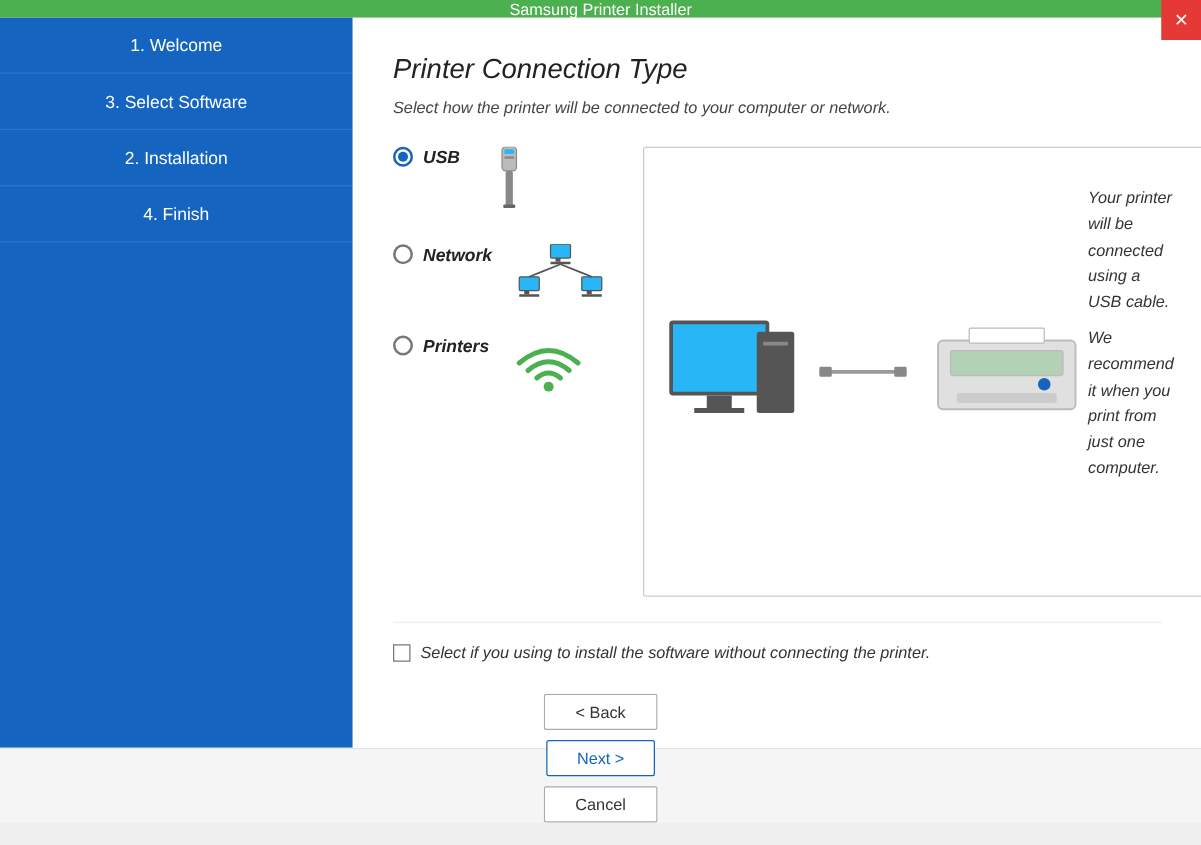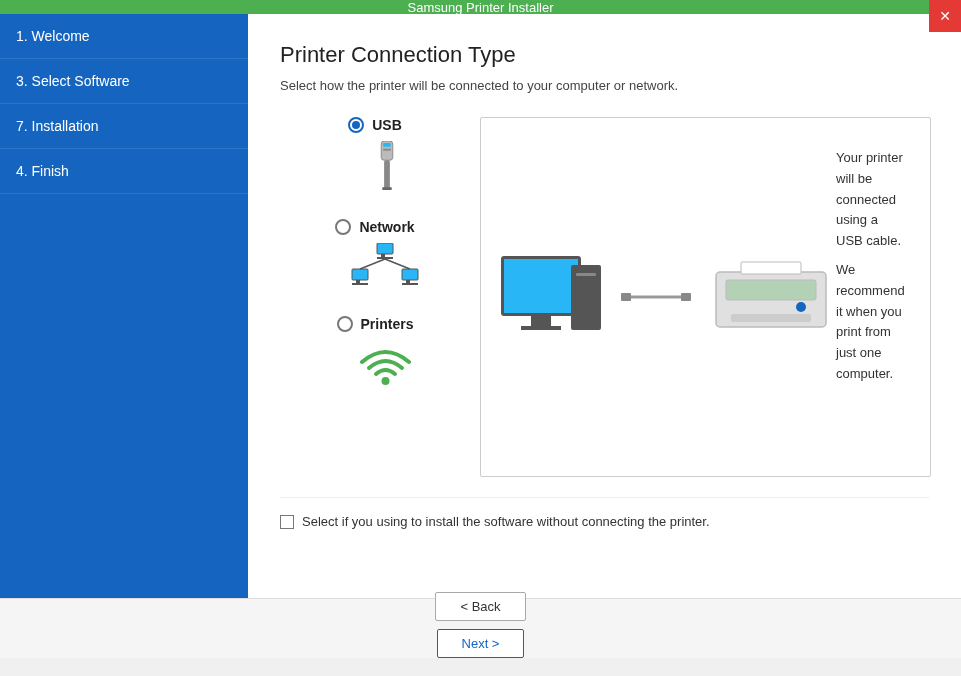--- a/index.html
+++ b/index.html
@@ -34,43 +34,45 @@
     }
 
     
     .main-container {
       display: flex;
       height: calc(676px - 32px - 60px);
     }
 
     
     .sidebar {
-      width: 248px;
+      width: 282px;
       background: #1565C0;
       padding: 0;
       flex-shrink: 0;
+      text-align: center;
     }
     .sidebar-item {
       padding: 14px 16px;
       color: white;
       font-size: 14px;
       cursor: pointer;
       border-bottom: 1px solid rgba(255,255,255,0.1);
     }
     .sidebar-item.active {
       background: #1976D2;
       font-weight: bold;
     }
 
     
     .content {
       flex: 1;
       background: white;
       padding: 28px 32px;
       overflow-y: auto;
+      font-style: italic;
     }
     .content-title {
       font-size: 22px;
       font-weight: 400;
       color: #222;
       margin-bottom: 10px;
     }
     .content-subtitle {
       font-size: 13px;
       color: #444;
@@ -84,22 +86,22 @@
     }
 
     .options-list {
       width: 200px;
       flex-shrink: 0;
       padding-right: 10px;
     }
 
     .option-item {
       display: flex;
-      flex-direction: column;
-      align-items: center;
+      flex-direction: row;
+      align-items: flex-start;
       margin-bottom: 28px;
     }
     .option-label-row {
       display: flex;
       align-items: center;
       gap: 8px;
       margin-bottom: 8px;
     }
     .option-label {
       font-size: 14px;
@@ -299,21 +301,21 @@
 <div class="main-container">
 
   <div class="sidebar">
     <div class="sidebar-item">
       <span>1. Welcome</span>
     </div>
     <div class="sidebar-item">
       <span>3. Select Software</span>
     </div>
     <div class="sidebar-item">
-      <span>7. Installation</span>
+      <span>2. Installation</span>
     </div>
     <div class="sidebar-item">
       <span>4. Finish</span>
     </div>
   </div>
 
   <div class="content">
     <div class="content-title">Printer Connection Type</div>
     <div class="content-subtitle">Select how the printer will be connected to your computer or network.</div>
 
@@ -436,13 +438,14 @@
       <div class="checkbox-box"></div>
       <span class="checkbox-label">Select if you using to install the software without connecting the printer.</span>
     </div>
 
   </div>
 </div>
 
 <div class="footer">
   <button class="footer-btn">&lt; Back</button>
   <button class="footer-btn primary">Next &gt;</button>
+  <button class="footer-btn">Cancel</button>
 </div>
 
 </body></html>

